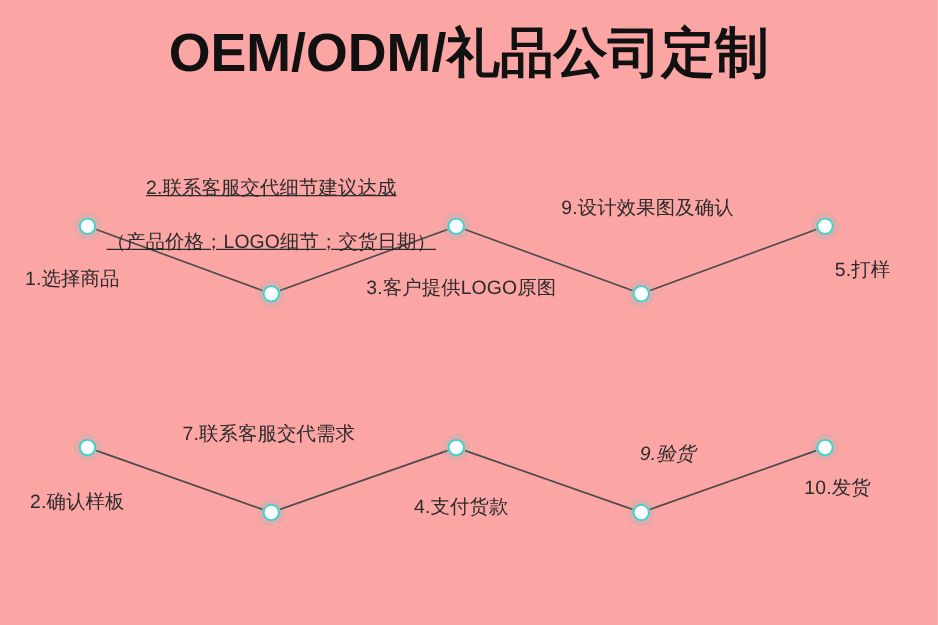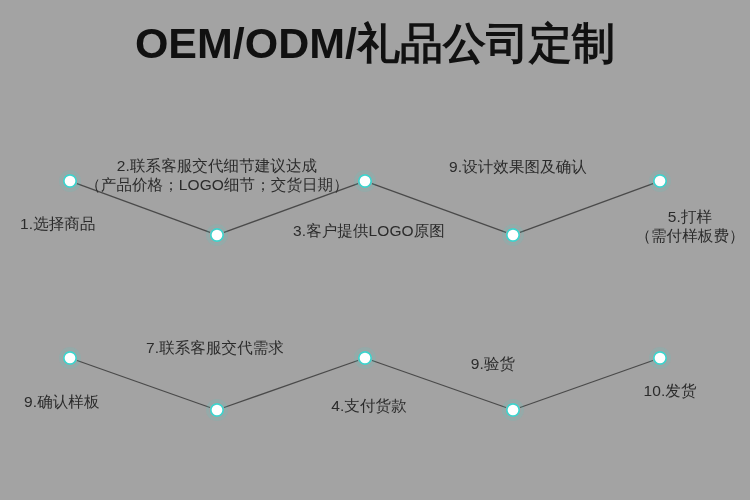--- a/index.html
+++ b/index.html
@@ -11,21 +11,21 @@
     height: 500px;
     background: #fbfbfb;
     font-family: "Liberation Sans", "DejaVu Sans", sans-serif;
     overflow: hidden;
     position: relative;
   }
   #root {
     position: relative;
     width: 750px;
     height: 500px;
-    background: #a3a3a3;
+    background: #fca5a5;
   }
   .title {
     position: absolute;
     left: 0;
     top: 17px;
     width: 750px;
     text-align: center;
     font-size: 43px;
     line-height: 52px;
     font-weight: bold;
@@ -51,20 +51,21 @@
     white-space: nowrap;
     letter-spacing: 0.1px;
     text-align: right;
   }
   .step-label.center {
     text-align: center;
     transform: translateX(-50%);
   }
   .step-label .l2 {
     display: block;
+    margin-top: 24px;
   }
   .node-hit {
     position: absolute;
     width: 22px;
     height: 22px;
     margin-left: -11px;
     margin-top: -11px;
     border-radius: 50%;
   }
 </style>
@@ -105,28 +106,28 @@
         <circle cx="365" cy="358" r="6.2" fill="#ffffff" stroke="#3ed3cd" stroke-width="1.7"></circle>
         <circle cx="513" cy="410" r="9.5" fill="none" stroke="#3ed3cd" stroke-width="3" opacity="0.14"></circle>
         <circle cx="513" cy="410" r="6.2" fill="#ffffff" stroke="#3ed3cd" stroke-width="1.7"></circle>
         <circle cx="660" cy="358" r="9.5" fill="none" stroke="#3ed3cd" stroke-width="3" opacity="0.14"></circle>
         <circle cx="660" cy="358" r="6.2" fill="#ffffff" stroke="#3ed3cd" stroke-width="1.7"></circle>
       </g>
   </svg>
 
   <div id="labels">
       <div class="step-label" style="left: 20px; top: 214px;"><span class="l1">1.选择商品</span></div>
-      <div class="step-label center" style="left: 217px; top: 156px;"><span class="l1">2.联系客服交代细节建议达成</span><span class="l2">（产品价格；LOGO细节；交货日期）</span></div>
+      <div class="step-label center" style="left: 217px; top: 141px; text-decoration: underline;"><span class="l1">2.联系客服交代细节建议达成</span><span class="l2">（产品价格；LOGO细节；交货日期）</span></div>
       <div class="step-label center" style="left: 369px; top: 221px;"><span class="l1">3.客户提供LOGO原图</span></div>
       <div class="step-label center" style="left: 518px; top: 157px;"><span class="l1">9.设计效果图及确认</span></div>
-      <div class="step-label center" style="left: 690px; top: 207px; text-align: center;"><span class="l1">5.打样</span><span class="l2">（需付样板费）</span></div>
-      <div class="step-label" style="left: 24px; top: 392px;"><span class="l1">9.确认样板</span></div>
+      <div class="step-label center" style="left: 690px; top: 207px; text-align: center;"><span class="l1">5.打样</span></div>
+      <div class="step-label" style="left: 24px; top: 392px;"><span class="l1">2.确认样板</span></div>
       <div class="step-label center" style="left: 215px; top: 338px;"><span class="l1">7.联系客服交代需求</span></div>
       <div class="step-label center" style="left: 369px; top: 396px;"><span class="l1">4.支付货款</span></div>
-      <div class="step-label center" style="left: 493px; top: 354px;"><span class="l1">9.验货</span></div>
+      <div class="step-label center" style="left: 534px; top: 354px; font-style: italic;"><span class="l1">9.验货</span></div>
       <div class="step-label center" style="left: 670px; top: 381px;"><span class="l1">10.发货</span></div>
     </div>
   <div id="hitlayer">
       <div class="node-hit" style="left: 70px; top: 181px;"></div>
       <div class="node-hit" style="left: 217px; top: 235px;"></div>
       <div class="node-hit" style="left: 365px; top: 181px;"></div>
       <div class="node-hit" style="left: 513px; top: 235px;"></div>
       <div class="node-hit" style="left: 660px; top: 181px;"></div>
       <div class="node-hit" style="left: 70px; top: 358px;"></div>
       <div class="node-hit" style="left: 217px; top: 410px;"></div>

